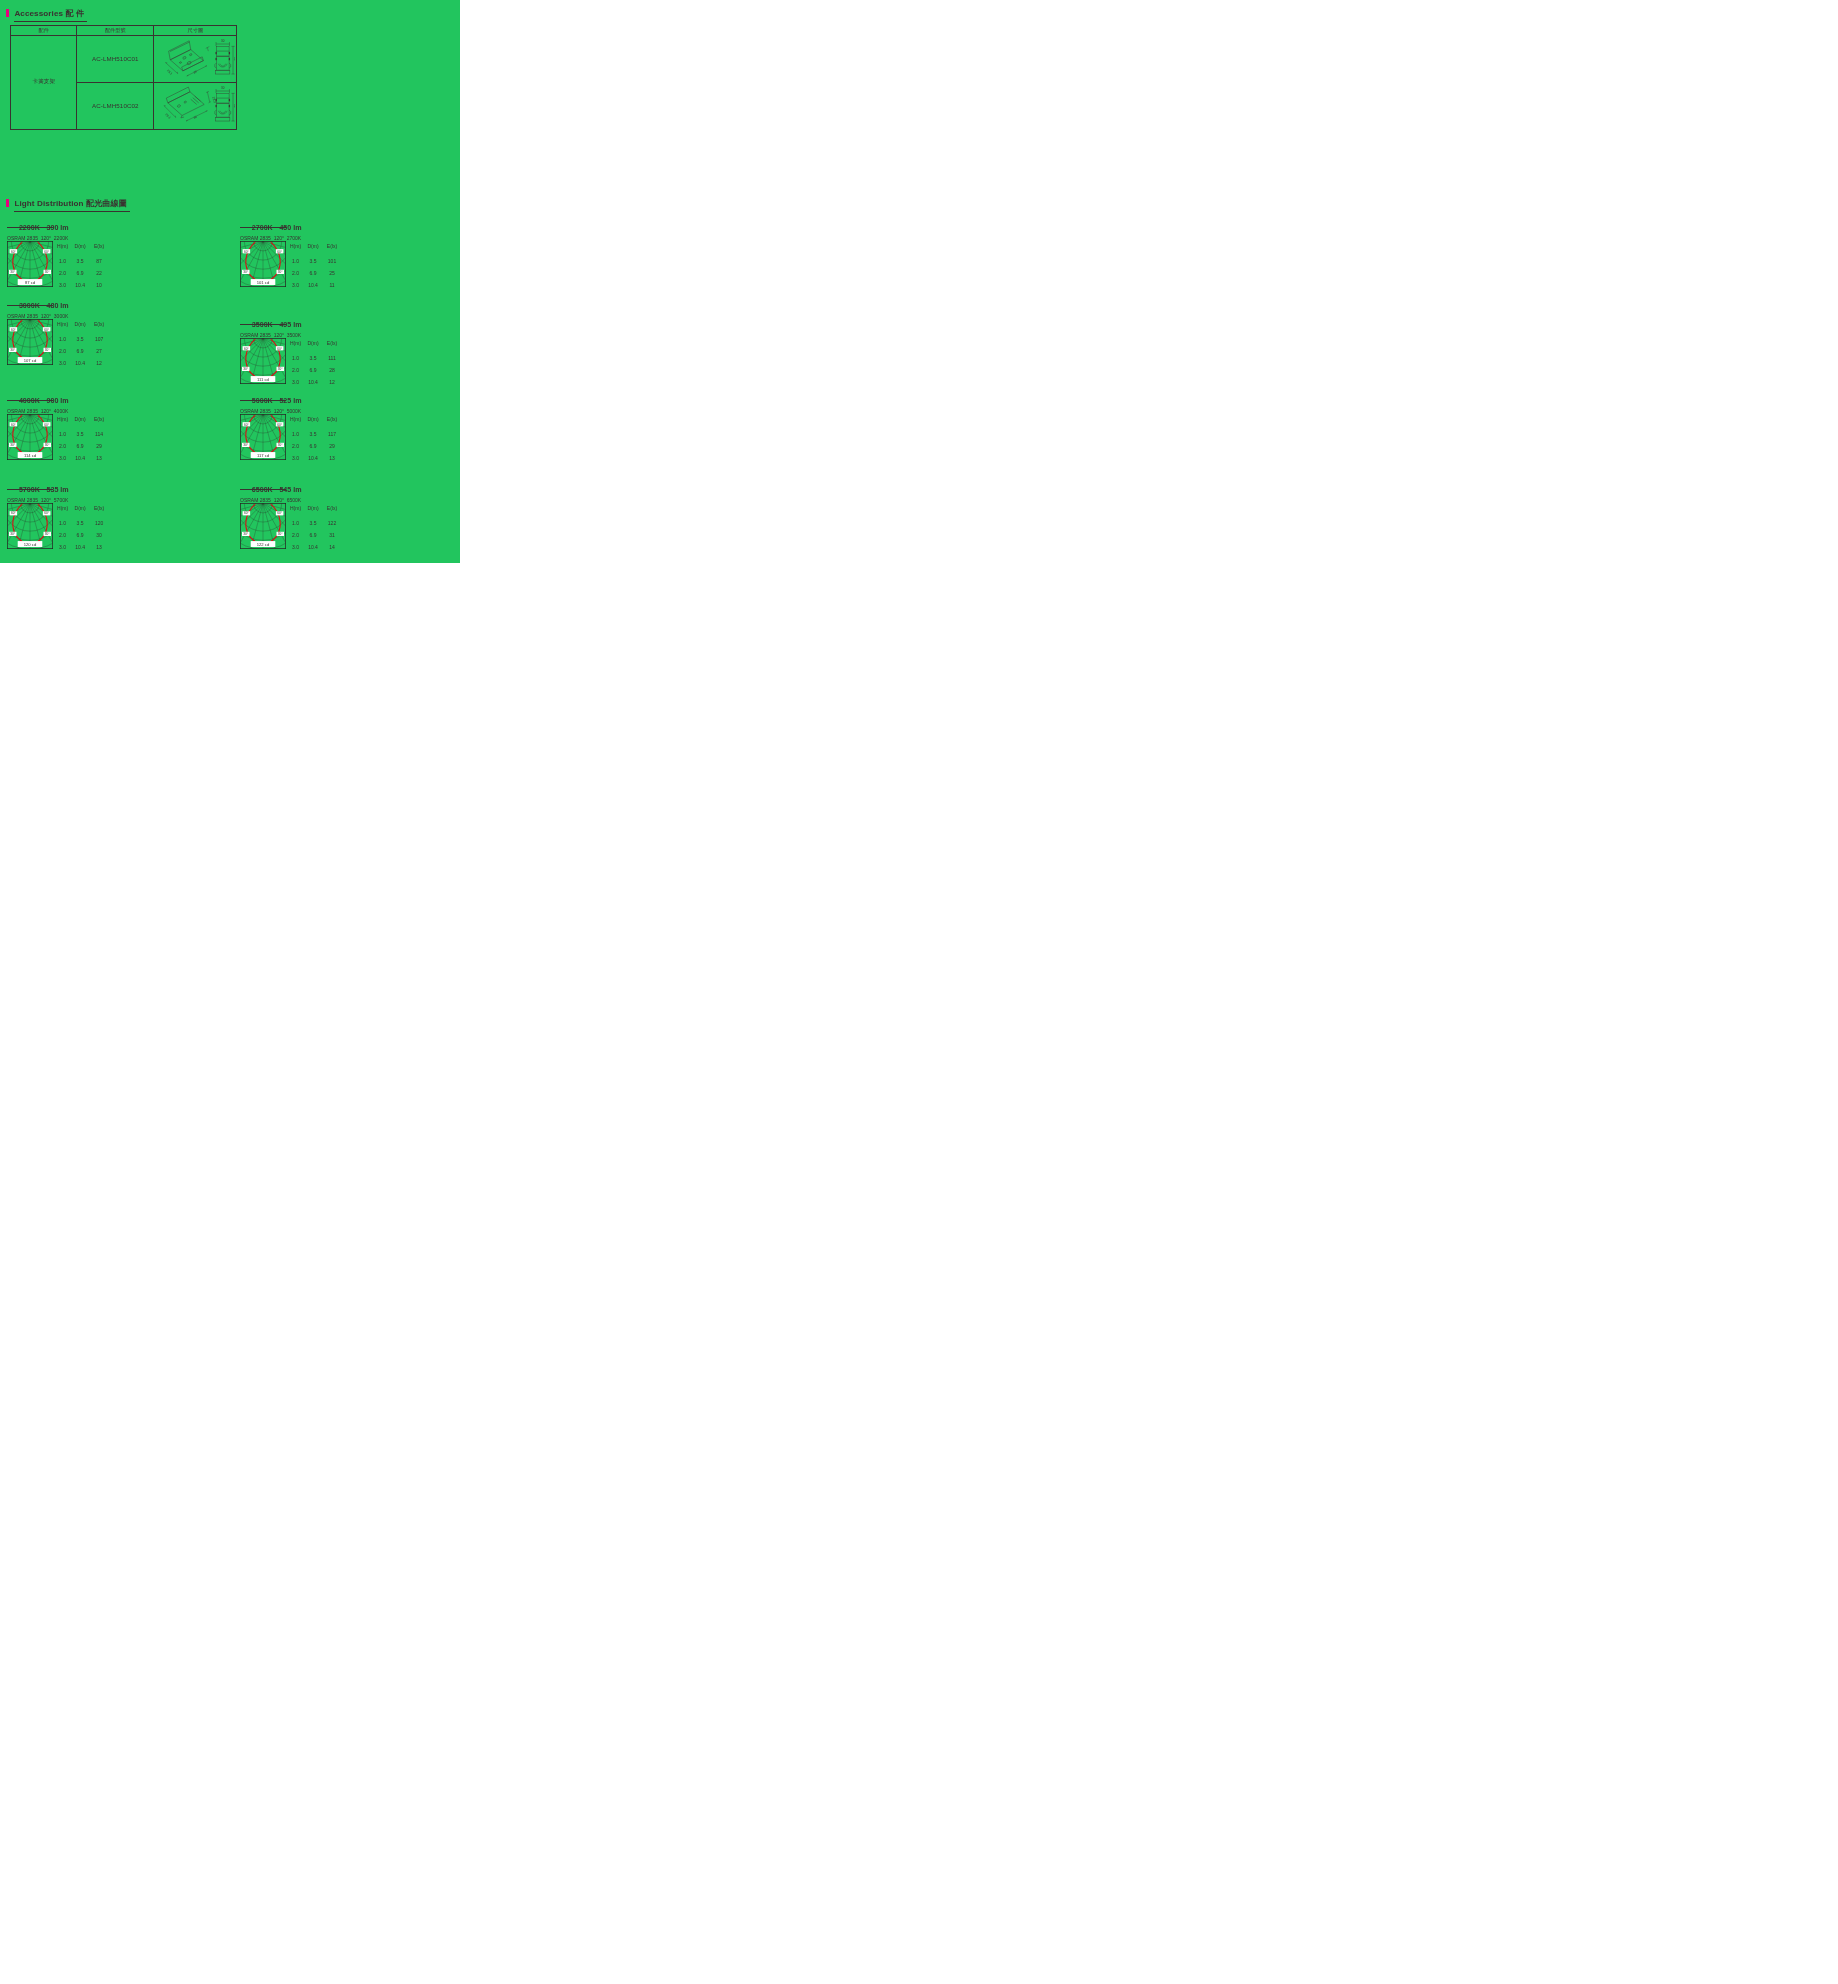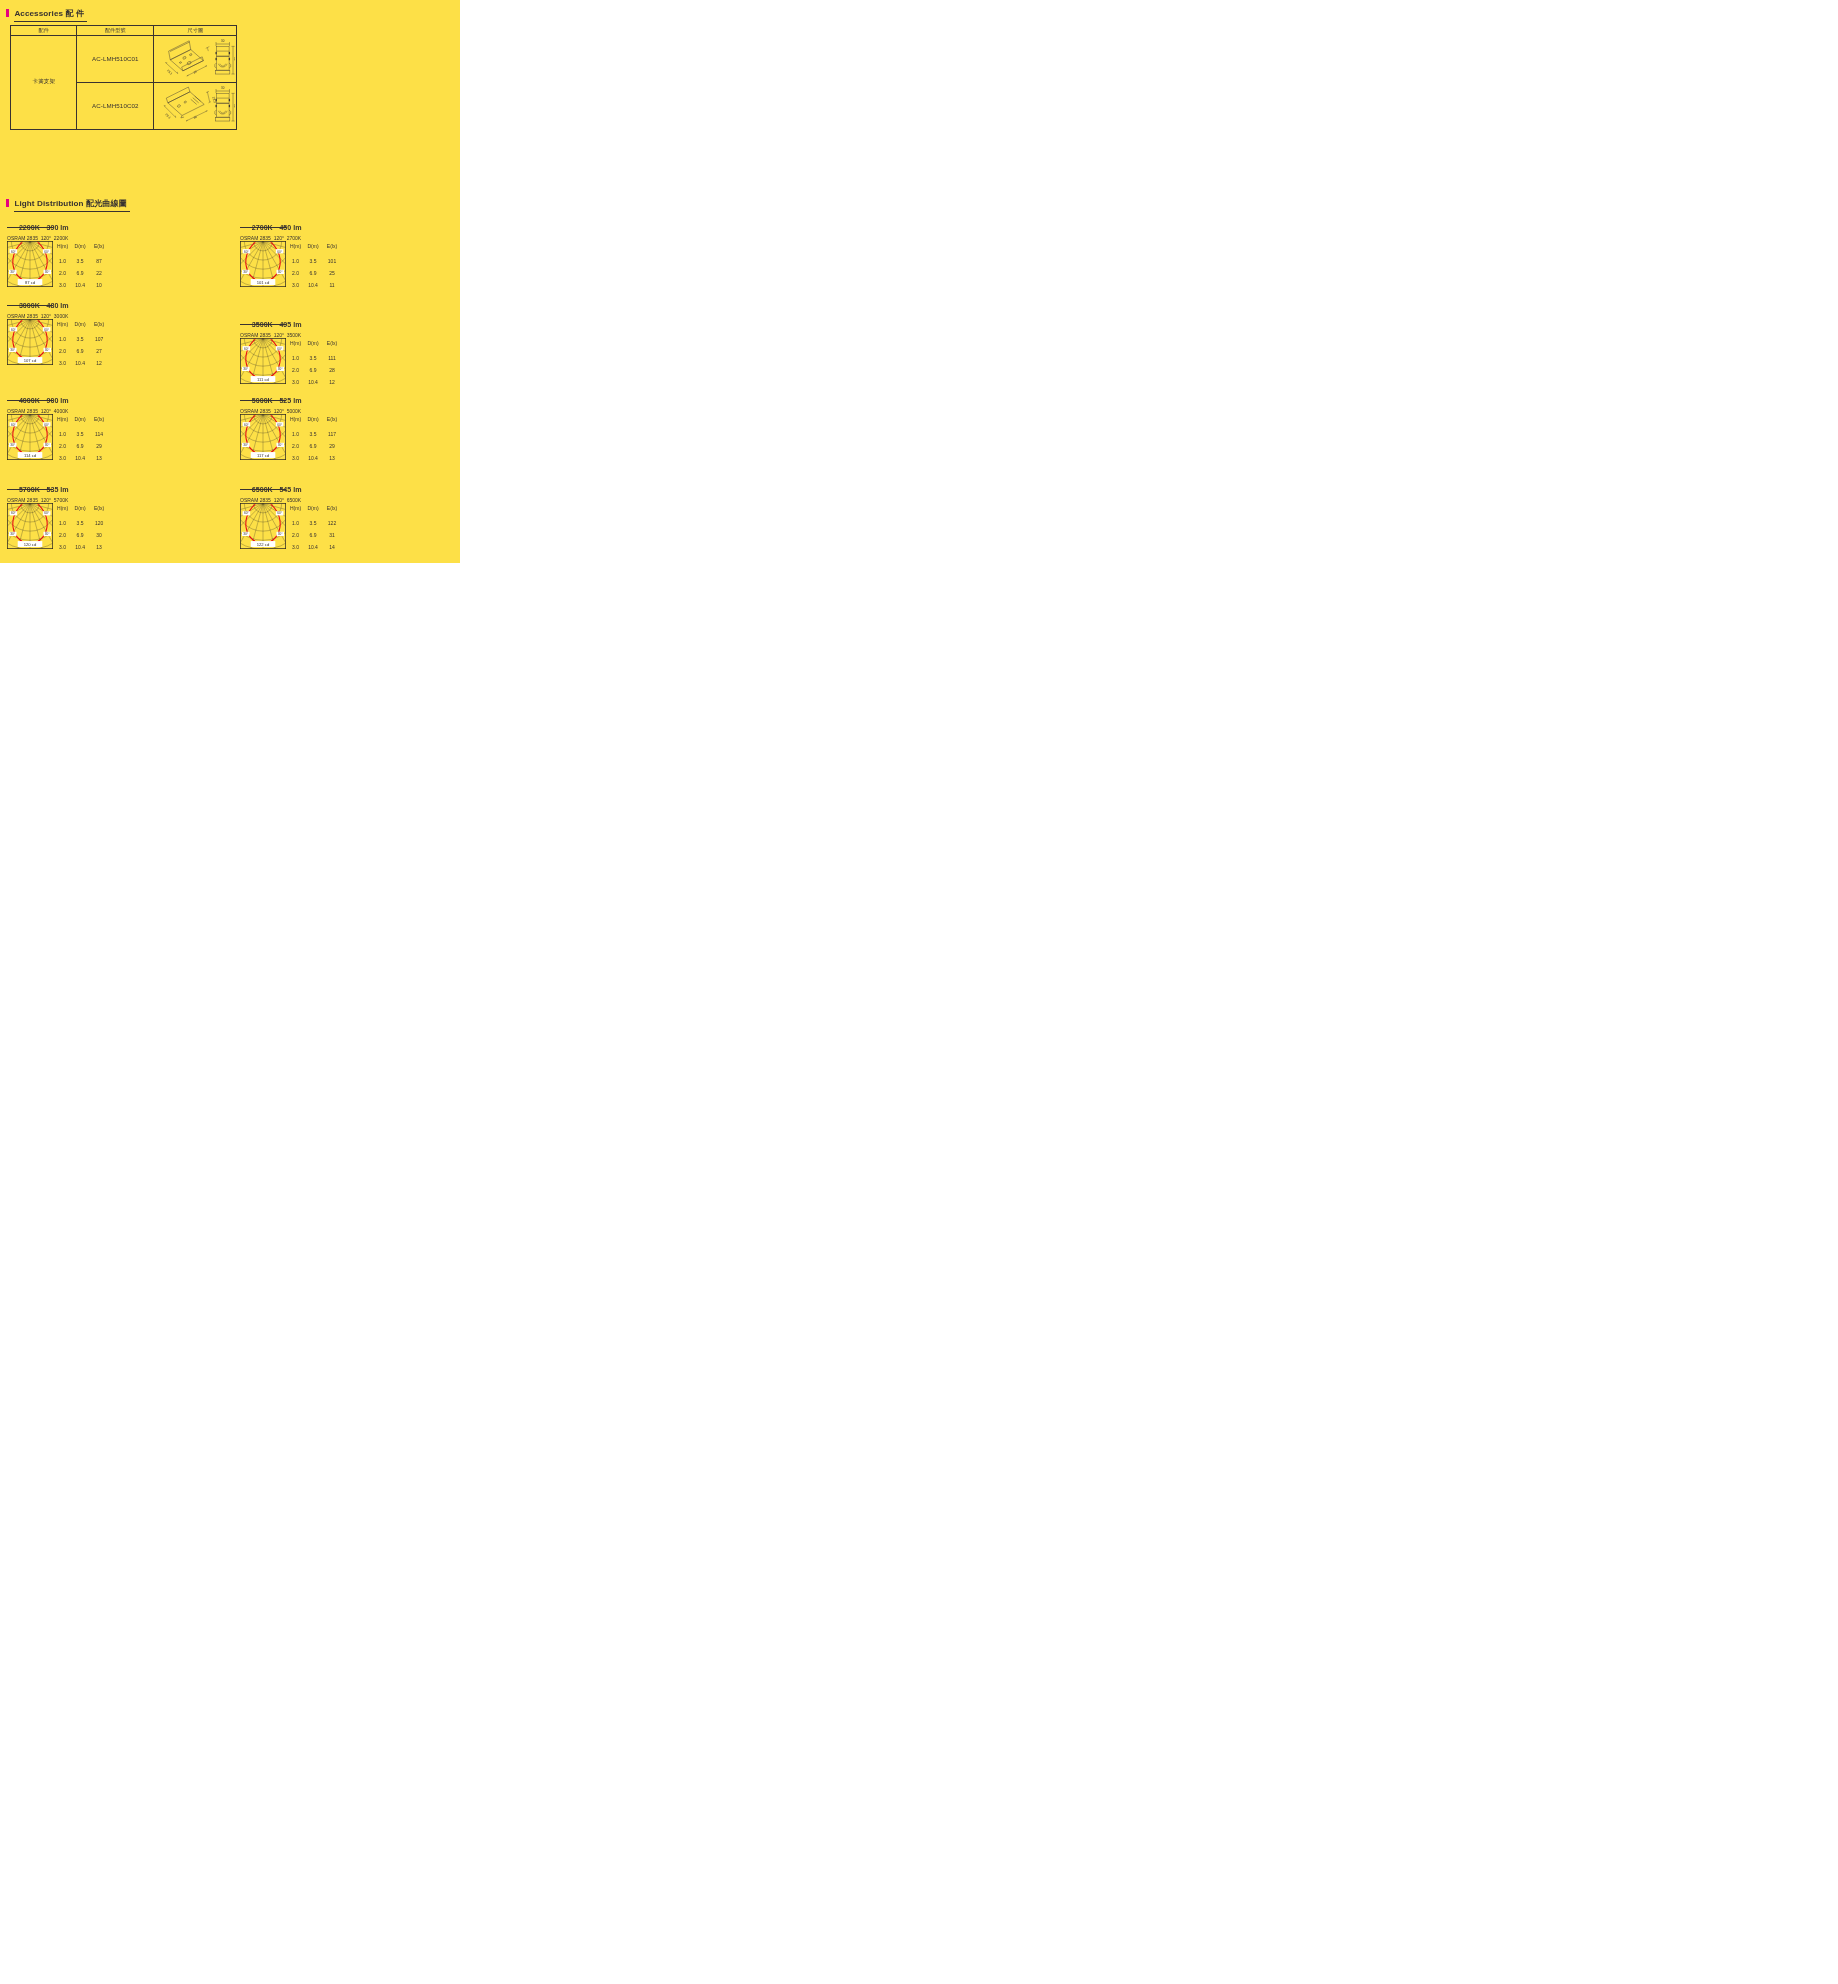--- a/index.html
+++ b/index.html
@@ -1,16 +1,16 @@
 <!DOCTYPE html>
 <html style="font-size:6.4px"><head>
 <meta charset="utf-8">
 <style>
   html,body{margin:0;padding:0;background:#fff;}
-  .page{position:relative;width:460px;height:563px;background:#fde047;
+  .page{position:relative;width:460px;height:563px;background:#22c55e;
         font-family:"Liberation Sans",sans-serif;color:#393330;overflow:hidden;}
 
   
   .sec-header{position:absolute;display:flex;align-items:flex-start;}
   .accent{width:3.6px;height:8px;background:#e5017e;margin-right:5.2px;margin-top:1.2px;}
   .sec-title{font-size:8.1px;font-weight:700;letter-spacing:0.1px;
              padding:0 3.2px 2px 0;border-bottom:1px solid #393330;white-space:pre;}
 
   
   .acc-table{position:absolute;left:10.3px;top:24.6px;border-collapse:collapse;

